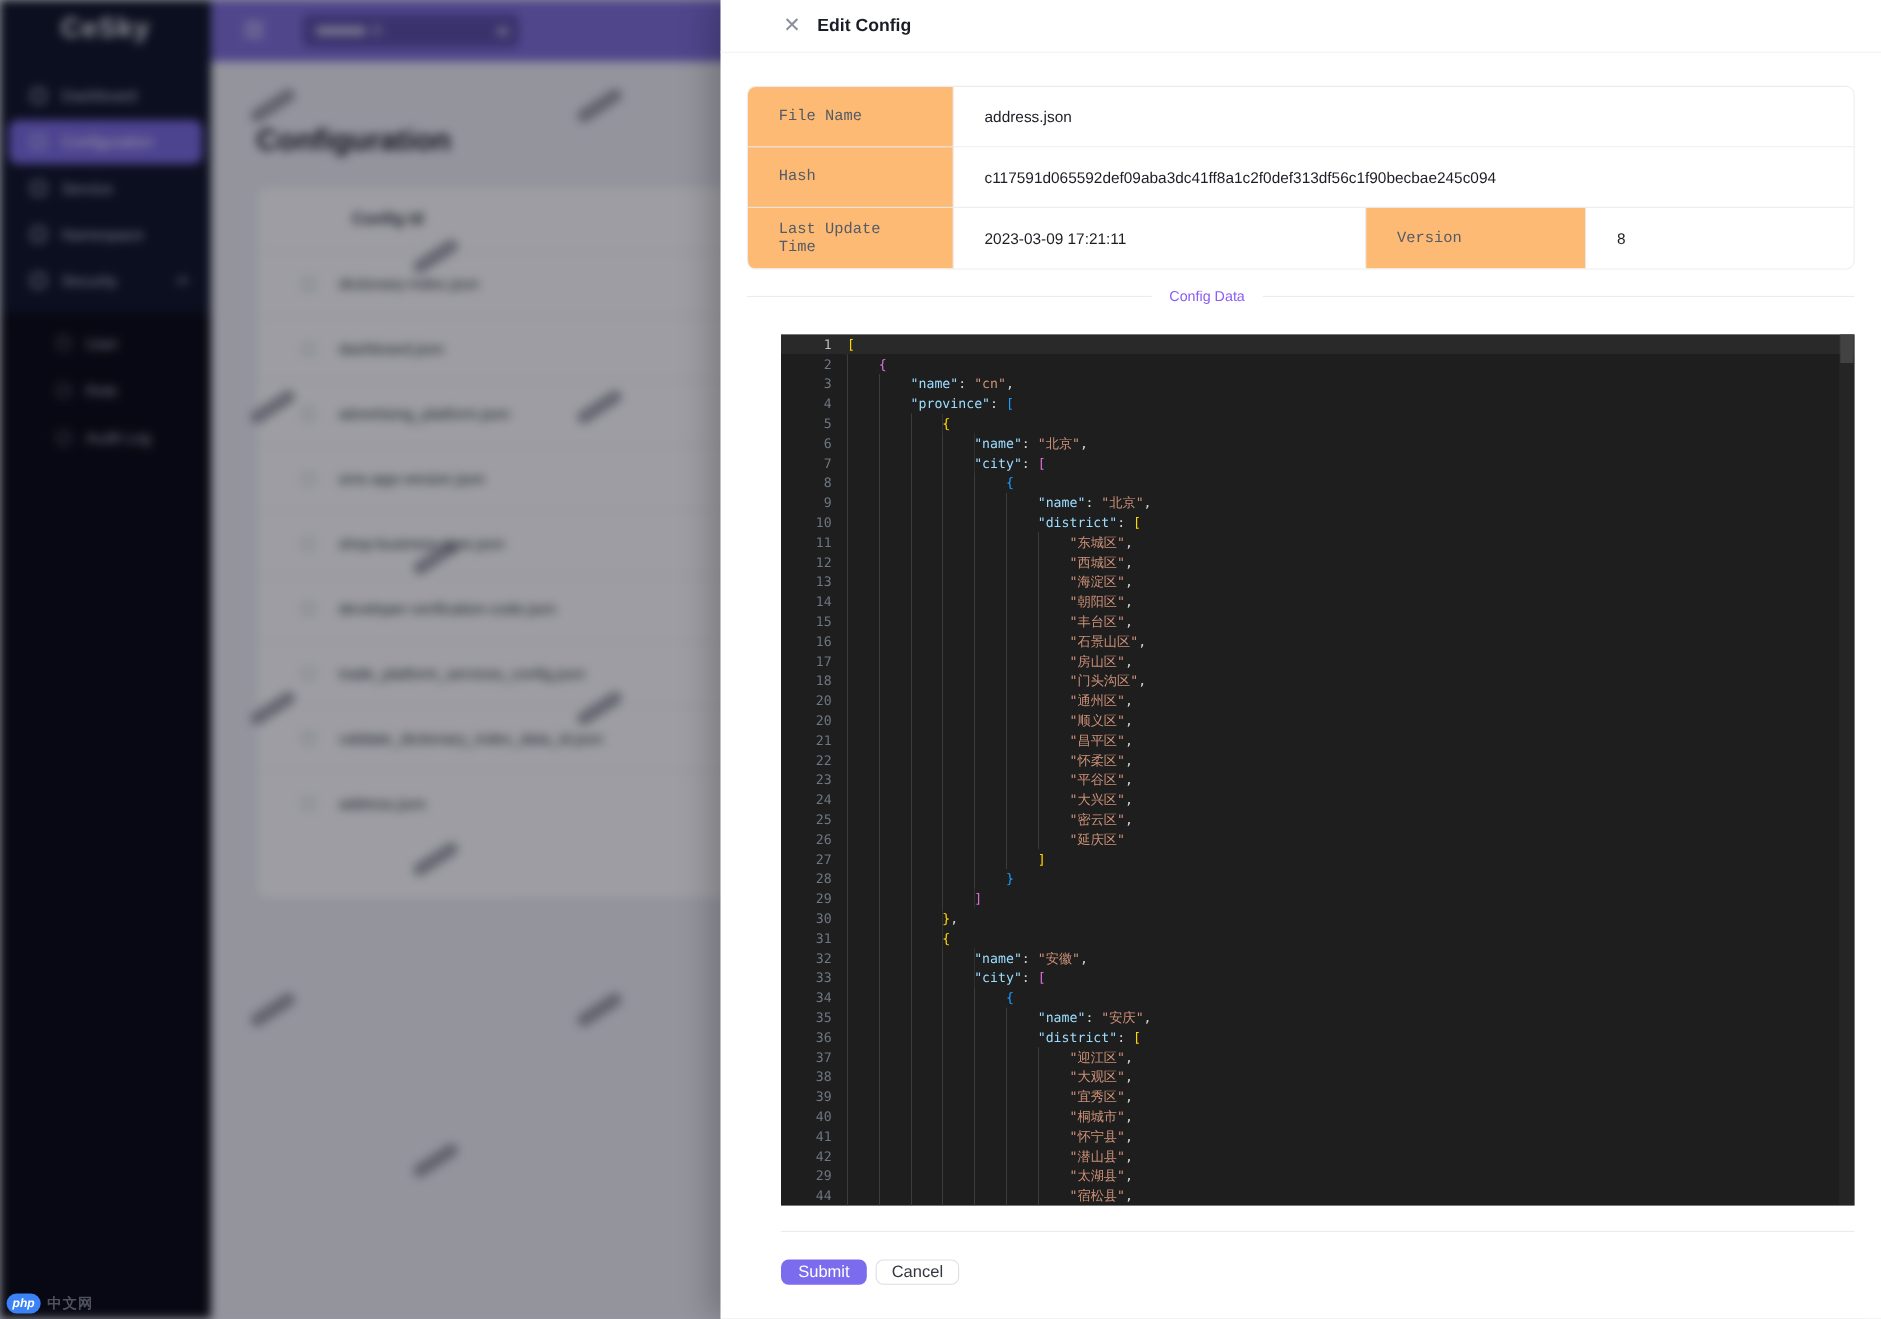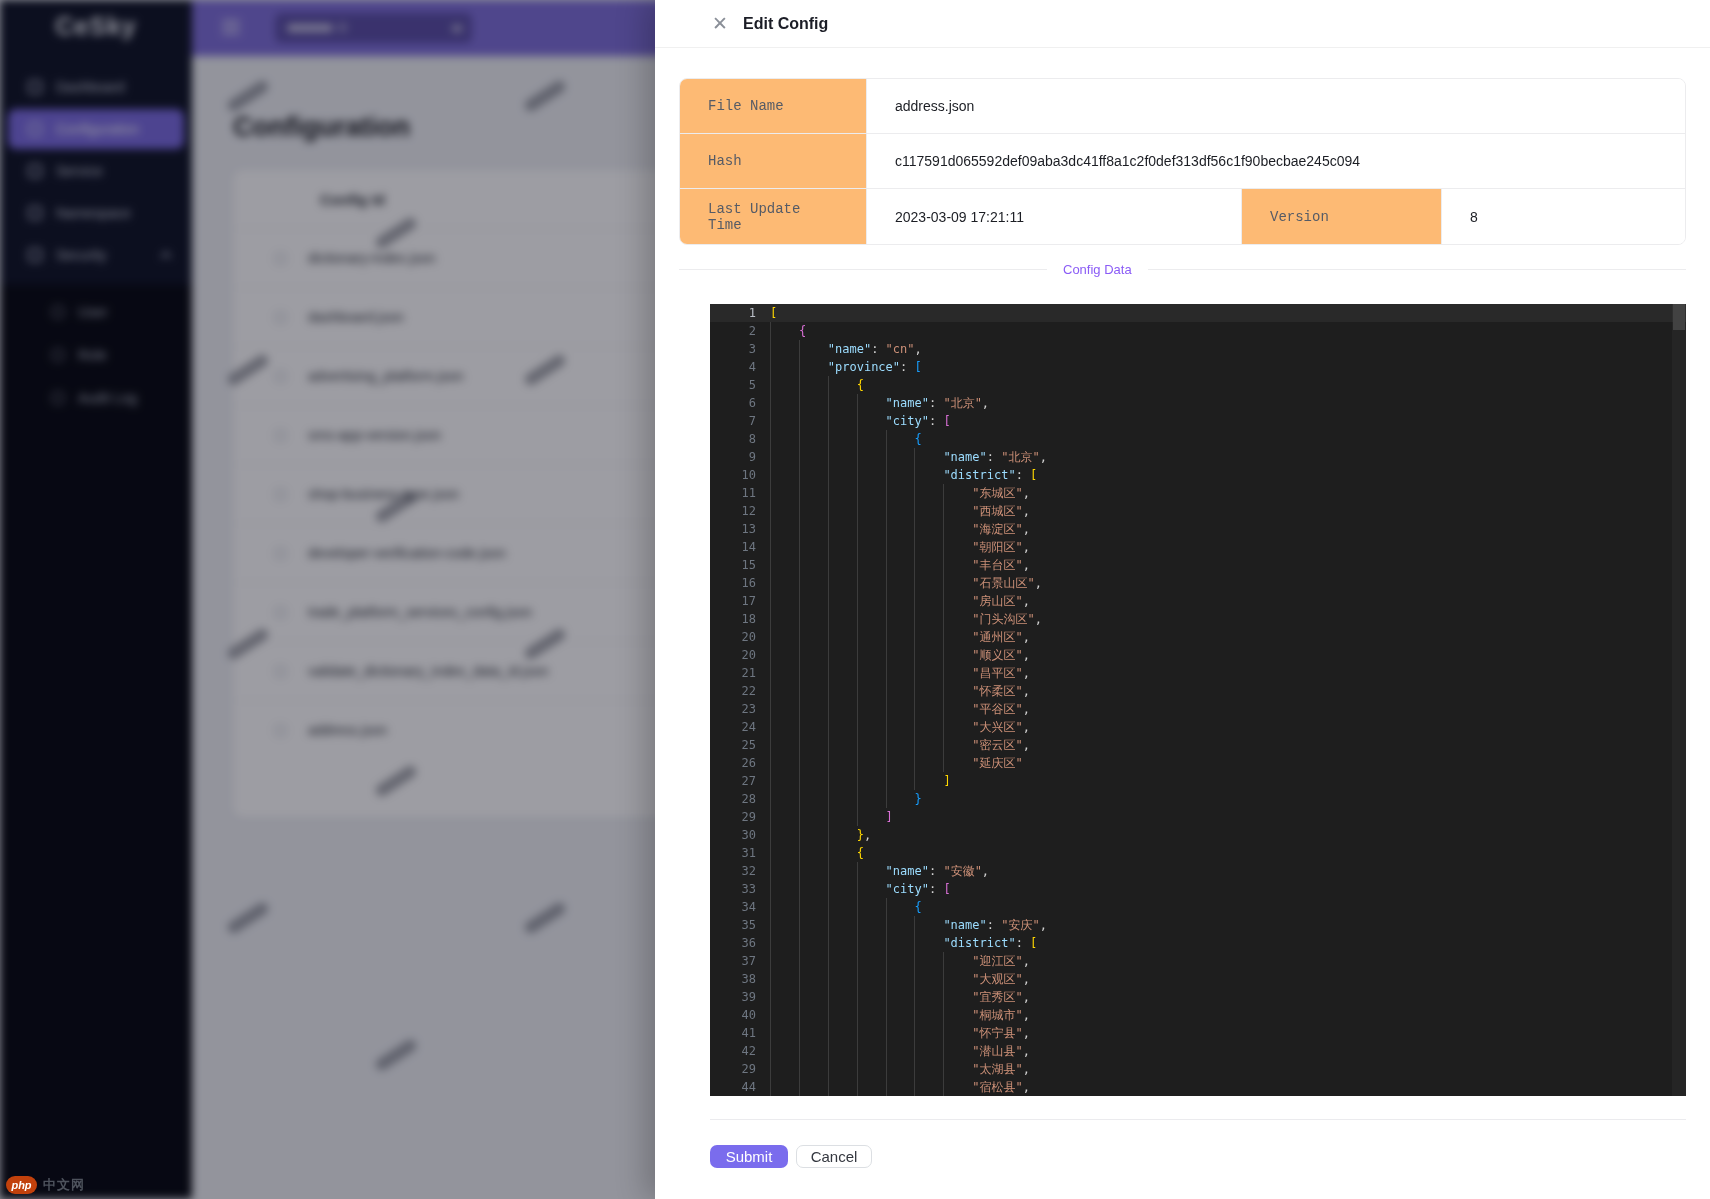--- a/index.html
+++ b/index.html
@@ -81,21 +81,21 @@
   .sb-thumb { position:absolute; top:0; right:1px; width:12px; height:26px; background:#424242; }
 
   .drawer-footer { margin-left:31px; margin-top:23px; border-top:1px solid #ebebee; padding-top:25px; display:flex; }
   .btn { height:23px; border-radius:7px; font-size:15px; display:flex; align-items:center; justify-content:center;
          cursor:pointer; font-family:"Liberation Sans", sans-serif; }
   .btn-submit { width:78px; background:#7a6ced; color:#fff; border:none; }
   .btn-cancel { width:76px; background:#fff; color:#34373f; border:1px solid #dcdfe3; margin-left:8px; }
 
   
   .php-wm { position:absolute; left:6px; bottom:5px; z-index:5; display:flex; align-items:center; }
-  .php-badge { width:31px; height:18px; background:#c2410c; border-radius:9px; color:#fff; font-size:11px;
+  .php-badge { width:31px; height:18px; background:#3b82f6; border-radius:9px; color:#fff; font-size:11px;
                font-style:italic; font-weight:bold; display:flex; align-items:center; justify-content:center; }
   .php-text { margin-left:6px; font-size:13px; font-weight:bold; color:#4d525c; letter-spacing:1px; }
 </style>
 </head>
 <body>
 
 <div class="stage">
 
   <div class="bg">
     <div class="sidebar">

